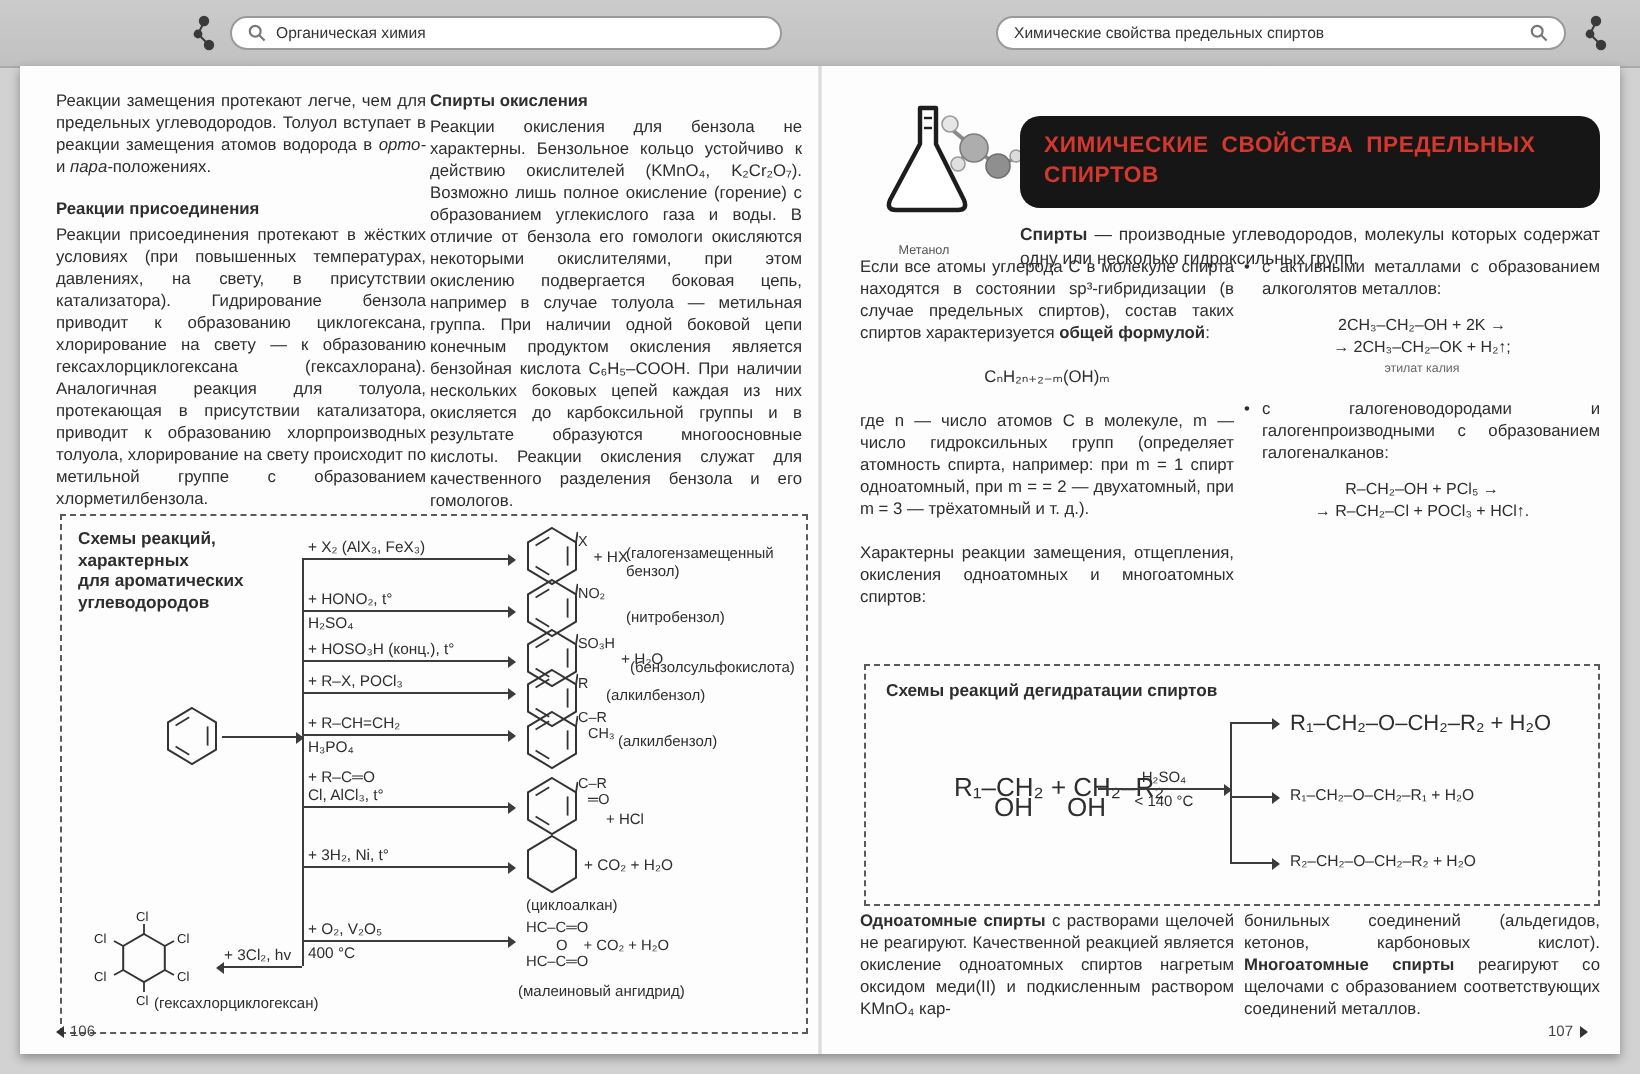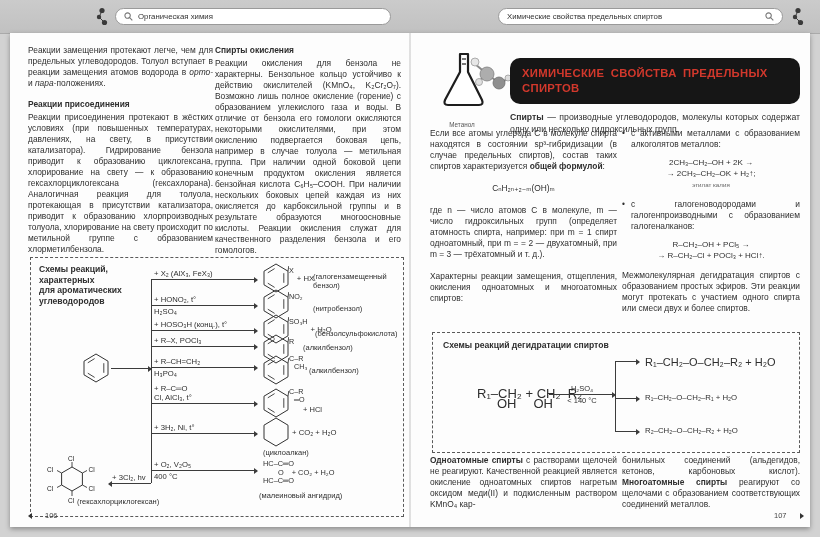--- a/index.html
+++ b/index.html
@@ -45,21 +45,21 @@
   .mstruct{font-size:7.4px;line-height:8.6px;}
   .mrow2{display:flex;gap:8px;} .mrow2 span:first-child{margin-left:15px;}
   
   .tbox{position:absolute;background:#161616;border-radius:10px;padding:8px 12px;box-sizing:border-box;}
   .tbox div{color:#d2382c;font-weight:bold;font-size:11.3px;line-height:14.5px;letter-spacing:.3px;word-spacing:3px;}
   .defn{position:absolute;font-size:8.7px;line-height:11.5px;text-align:justify;}
   .eq{text-align:center;font-size:8px;line-height:11px;margin:7px 0 0 0;}
   .eqcap{text-align:center;font-size:6.2px;color:#666;margin-top:0px;}
   .bullet{position:relative;padding-left:9px;margin-top:9px;}
   .bullet .dot{position:absolute;left:0;top:0;}
-  .footer-num{position:absolute;font-size:7.5px;color:#444;display:flex;align-items:center;gap:13px;}
+  .footer-num{position:absolute;font-size:7.5px;color:#444;display:flex;align-items:center;gap:3px;}
   .tri-l{width:0;height:0;border-right:4px solid #333;border-top:3px solid transparent;border-bottom:3px solid transparent;}
   .tri-r{width:0;height:0;border-left:4px solid #333;border-top:3px solid transparent;border-bottom:3px solid transparent;}
   .flasklbl{font-size:6.3px;color:#555;text-align:center;margin-top:1px;}
   svg text{font-family:"Liberation Sans","DejaVu Sans",sans-serif;}
 </style>
 </head>
 <body>
 
 <div id="header">
   <svg class="mol-ic" style="left:95px" viewBox="0 0 14 19">
@@ -381,21 +381,20 @@
       </div>
       <div class="eqcap">этилат калия</div>
       <div class="bullet">
         <span class="dot">•</span>
         <span>с галогеноводородами и галогенпроизводными с образованием галогеналканов:</span>
       </div>
       <div class="eq">
         <div>R–CH₂–OH + PCl₅ →</div>
         <div>→ R–CH₂–Cl + POCl₃ + HCl↑.</div>
       </div>
-      <div style="margin-top:9px">Межмолекулярная дегидратация спиртов с образованием простых эфиров. Эти реакции могут протекать с участием одного спирта или смеси двух и более спиртов.</div>
     </div>
 
     <div class="dbox" style="left:22px;top:289px;width:368px;height:121px">
       <div class="boxtitle" style="left:10px;top:7px">Схемы реакций дегидратации спиртов</div>
 
       <div class="abs" style="left:44px;top:56px;font-size:13px;line-height:10px">
         <div>R₁–CH₂ + CH₂–R₂</div>
         <div style="display:flex;width:92px;box-sizing:border-box;padding:0 16px 0 20px;justify-content:space-between">
           <span>OH</span>
             <span>OH</span>

